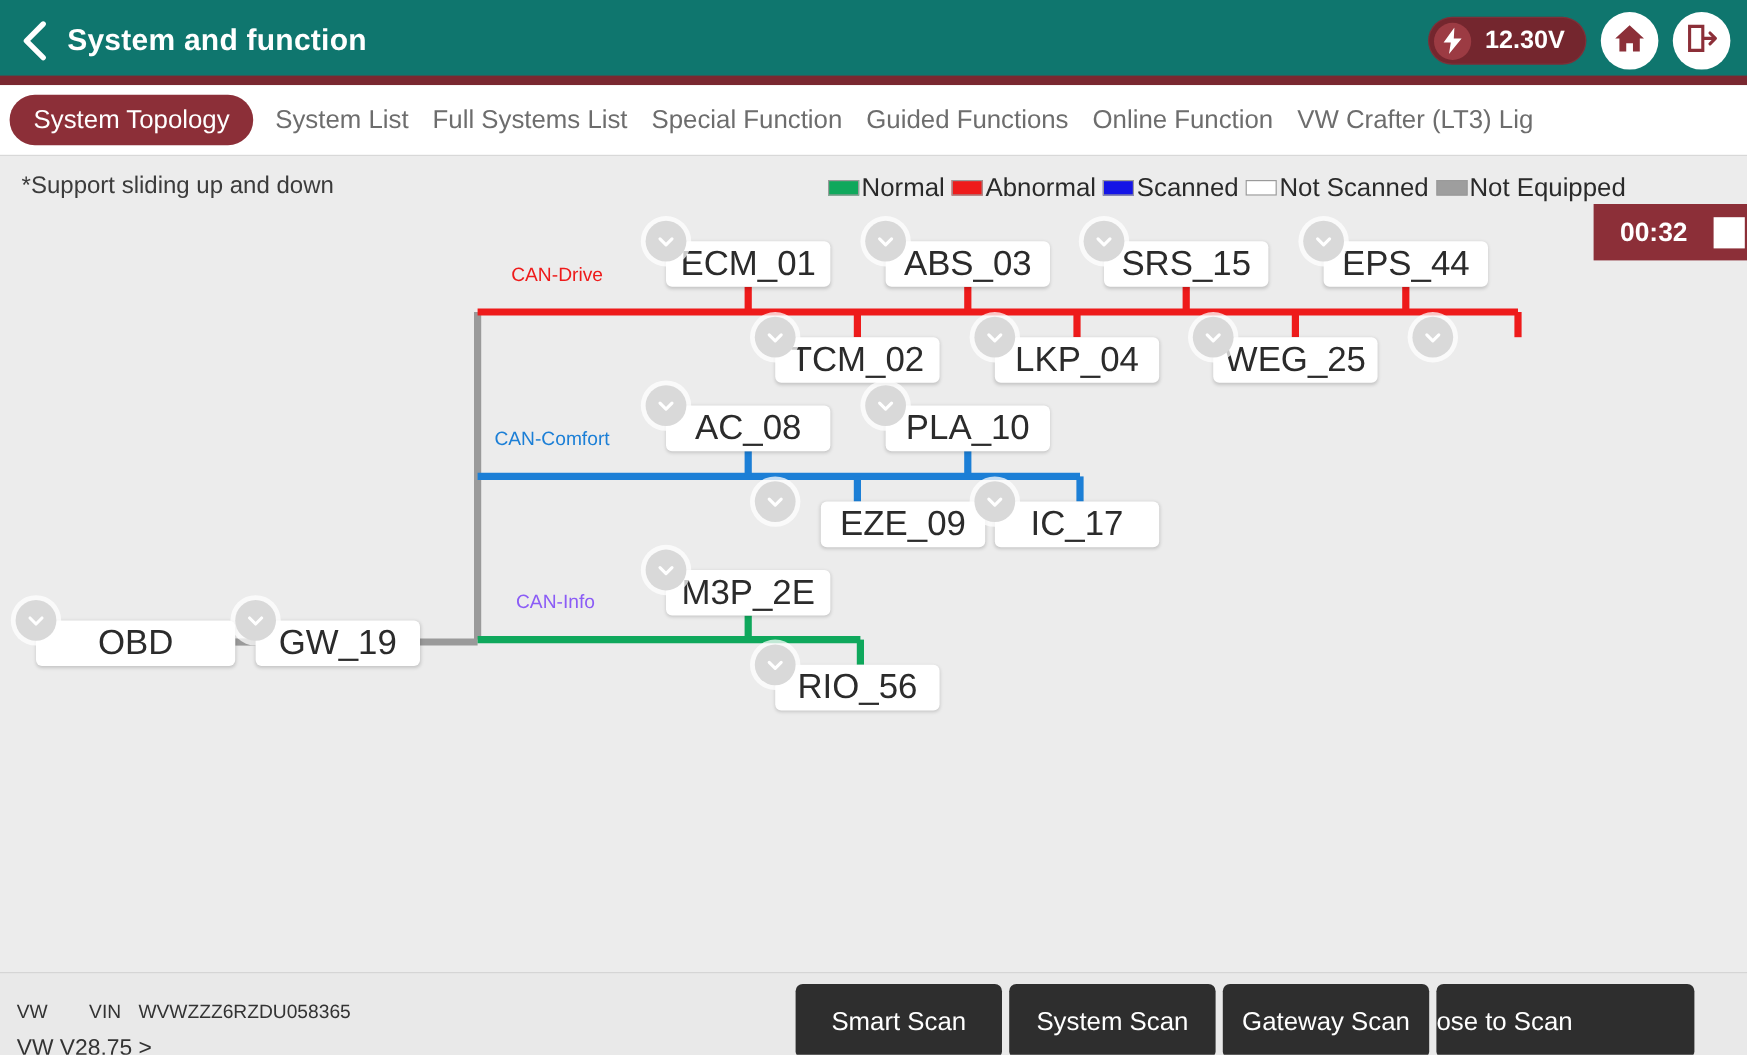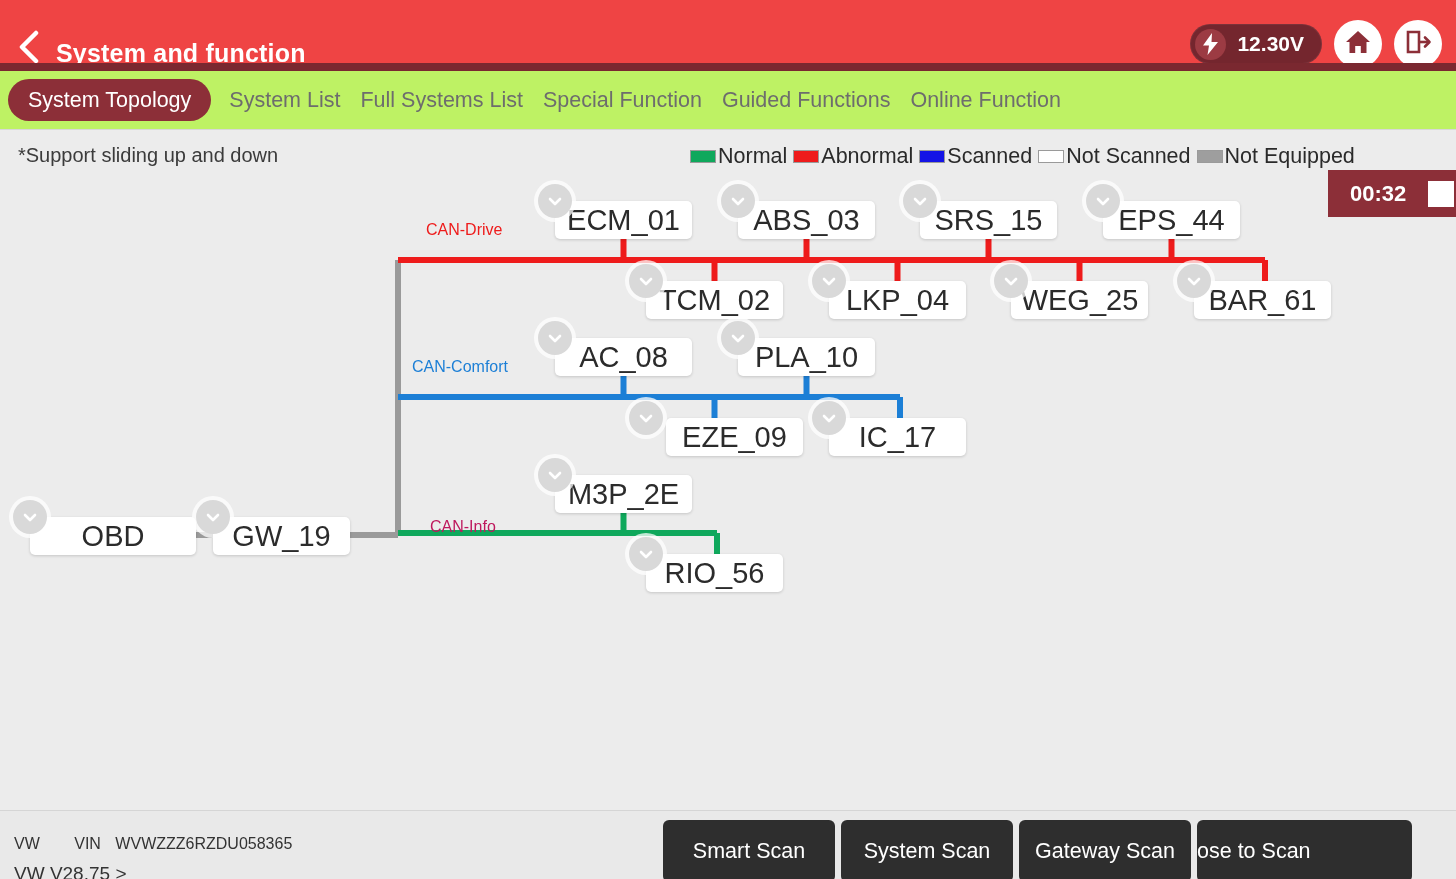--- a/index.html
+++ b/index.html
@@ -10,22 +10,22 @@
     width: 1456px; height: 879px;
     font-family: "Liberation Sans", sans-serif;
     overflow: hidden;
     position: relative;
   }
 
   
   #header {
     position: absolute; left: 0; top: 0;
     width: 1456px; height: 68px;
-    background: #ef4444;
-    display: flex; align-items: flex-end;
+    background: #0f766e;
+    display: flex; align-items: center;
     box-sizing: border-box;
     padding: 0 14px 0 10px;
   }
   #back-btn {
     width: 38px; height: 42px;
     display: flex; align-items: center; justify-content: center;
     cursor: pointer; flex: none;
   }
   #back-btn svg { display:block; }
   #page-title {
@@ -67,21 +67,21 @@
   #header-sep {
     position: absolute; left: 0; top: 63px;
     width: 1456px; height: 8px;
     background: #7a2830;
   }
 
   
   #tabbar {
     position: absolute; left: 0; top: 71px;
     width: 1456px; height: 58px;
-    background: #bef264;
+    background: #ffffff;
     display: flex; align-items: center;
     overflow: hidden;
     border-bottom: 1px solid #d8d8d8;
   }
   .tab {
     font-size: 21.5px;
     color: #6d6d6d;
     padding: 0 10px;
     white-space: nowrap;
     cursor: pointer;
@@ -261,20 +261,21 @@
 </div>
 <div id="header-sep"></div>
 
 <div id="tabbar">
     <div class="tab active">System Topology</div>
     <div class="tab">System List</div>
     <div class="tab">Full Systems List</div>
     <div class="tab">Special Function</div>
     <div class="tab">Guided Functions</div>
     <div class="tab">Online Function</div>
+    <div class="tab">VW Crafter (LT3) Lig</div>
   </div>
 
 <div id="canvas">
   <div id="hint">*Support sliding up and down</div>
   <div id="legend">
       <div class="legend-item">
         <span class="legend-swatch" style="background: rgb(15, 168, 92);"></span>
         <span class="legend-label">Normal</span>
       </div>
       <div class="legend-item">
@@ -370,39 +371,38 @@
         <svg width="20" height="20" viewBox="0 0 20 20">
           <polyline points="5,8 10,13 15,8" fill="none" stroke="#fff" stroke-width="2.6" stroke-linecap="round" stroke-linejoin="round"></polyline>
         </svg>
       </div>
       <div class="node" style="left: 1011px; top: 151px; width: 137px;">WEG_25</div>
       <div class="badge" style="left: 994px; top: 134px;">
         <svg width="20" height="20" viewBox="0 0 20 20">
           <polyline points="5,8 10,13 15,8" fill="none" stroke="#fff" stroke-width="2.6" stroke-linecap="round" stroke-linejoin="round"></polyline>
         </svg>
       </div>
-      <div class="node" style="left: 1194px; top: 151px; width: 137px;">BAR_61</div>
       <div class="badge" style="left: 1177px; top: 134px;">
         <svg width="20" height="20" viewBox="0 0 20 20">
           <polyline points="5,8 10,13 15,8" fill="none" stroke="#fff" stroke-width="2.6" stroke-linecap="round" stroke-linejoin="round"></polyline>
         </svg>
       </div>
       <div class="node" style="left: 555px; top: 208px; width: 137px;">AC_08</div>
       <div class="badge" style="left: 538px; top: 191px;">
         <svg width="20" height="20" viewBox="0 0 20 20">
           <polyline points="5,8 10,13 15,8" fill="none" stroke="#fff" stroke-width="2.6" stroke-linecap="round" stroke-linejoin="round"></polyline>
         </svg>
       </div>
       <div class="node" style="left: 738px; top: 208px; width: 137px;">PLA_10</div>
       <div class="badge" style="left: 721px; top: 191px;">
         <svg width="20" height="20" viewBox="0 0 20 20">
           <polyline points="5,8 10,13 15,8" fill="none" stroke="#fff" stroke-width="2.6" stroke-linecap="round" stroke-linejoin="round"></polyline>
         </svg>
       </div>
-      <div class="node" style="left: 666px; top: 288px; width: 137px; text-align: center;">EZE_09</div>
+      <div class="node" style="left: 684px; top: 288px; width: 137px; text-align: center;">EZE_09</div>
       <div class="badge" style="left: 629px; top: 271px;">
         <svg width="20" height="20" viewBox="0 0 20 20">
           <polyline points="5,8 10,13 15,8" fill="none" stroke="#fff" stroke-width="2.6" stroke-linecap="round" stroke-linejoin="round"></polyline>
         </svg>
       </div>
       <div class="node" style="left: 829px; top: 288px; width: 137px;">IC_17</div>
       <div class="badge" style="left: 812px; top: 271px;">
         <svg width="20" height="20" viewBox="0 0 20 20">
           <polyline points="5,8 10,13 15,8" fill="none" stroke="#fff" stroke-width="2.6" stroke-linecap="round" stroke-linejoin="round"></polyline>
         </svg>
@@ -414,21 +414,21 @@
         </svg>
       </div>
       <div class="node" style="left: 646px; top: 424px; width: 137px;">RIO_56</div>
       <div class="badge" style="left: 629px; top: 407px;">
         <svg width="20" height="20" viewBox="0 0 20 20">
           <polyline points="5,8 10,13 15,8" fill="none" stroke="#fff" stroke-width="2.6" stroke-linecap="round" stroke-linejoin="round"></polyline>
         </svg>
       </div>
       <div class="bus-label" style="left: 426px; top: 91px; color: rgb(238, 27, 27);">CAN-Drive</div>
       <div class="bus-label" style="left: 412px; top: 228px; color: rgb(28, 127, 214);">CAN-Comfort</div>
-      <div class="bus-label" style="left: 430px; top: 364px; color: #be185d; margin-top: 24px;">CAN-Info</div>
+      <div class="bus-label" style="left: 430px; top: 364px; color: #8b5cf6;">CAN-Info</div>
     </div>
 </div>
 
 <div id="bottombar">
   <div id="veh-line1">
     <span>VW</span>
     <span class="vin-label">VIN</span>
     <span class="vin-value">WVWZZZ6RZDU058365</span>
   </div>
   <div id="veh-line2">VW  V28.75  &gt;</div>

